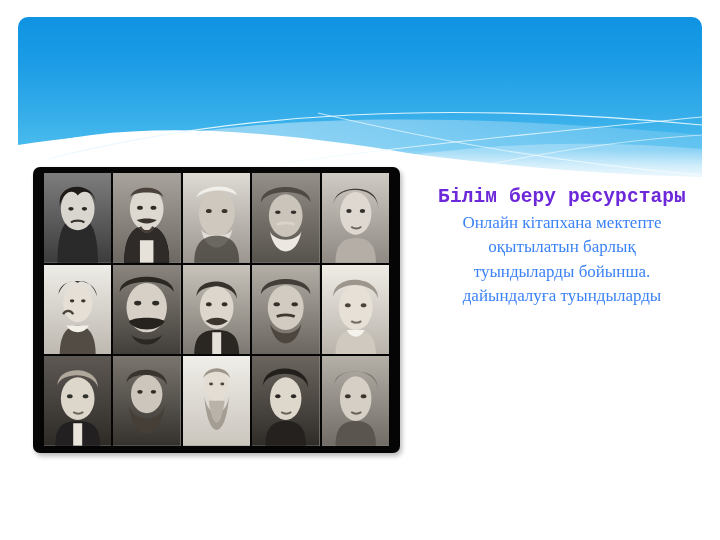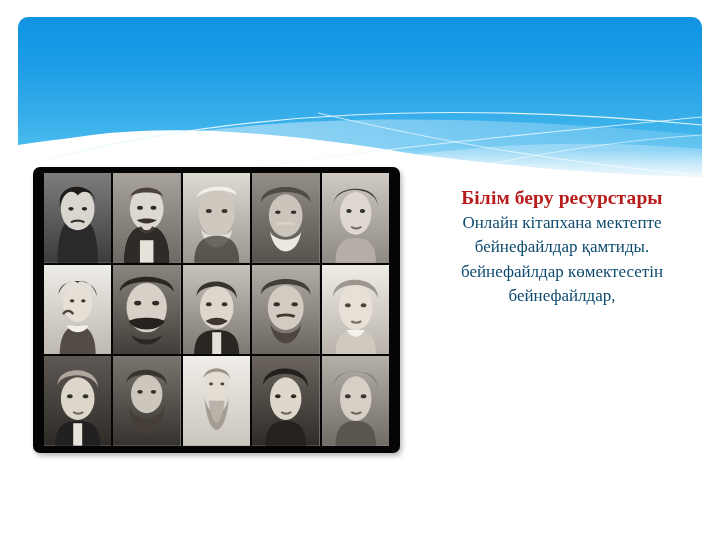--- a/index.html
+++ b/index.html
@@ -92,33 +92,33 @@
   
   #text-col {
     position: absolute;
     left: 416px;
     top: 186px;
     width: 292px;
     text-align: center;
     color: #141414;
   }
   #title {
-    font-family: Liberation Serif, serif;
+    font-family: Liberation Mono, monospace;
     font-weight: bold;
     font-size: 19.5px;
     line-height: 23px;
     letter-spacing: 0.1px;
     margin: 0 0 2px 0;
-    color: #b91c1c;
+    color: #6d28d9;
   }
   #body-text {
     font-family: "Liberation Serif", serif;
     font-size: 17px;
     line-height: 24.4px;
-    color: #0c4a6e;
+    color: #3b82f6;
     margin: 0;
   }
   .body-line {
     display: block;
     white-space: nowrap;
   }
 </style>
 </head>
 <body>
 
@@ -420,19 +420,19 @@
         </svg>
       </div>
 
     </div>
   </div>
 
   <div id="text-col">
     <h1 id="title">Білім беру ресурстары</h1>
     <p id="body-text">
         <span class="body-line">Онлайн кітапхана мектепте</span>
-        <span class="body-line">бейнефайлдар қамтиды.</span>
-        <span class="body-line">бейнефайлдар көмектесетін</span>
-        <span class="body-line">бейнефайлдар,</span>
+        <span class="body-line">оқытылатын барлық</span>
+        <span class="body-line">туындыларды бойынша.</span>
+        <span class="body-line">дайындалуға туындыларды</span>
       </p>
   </div>
 
 </div>
 
 </body></html>

